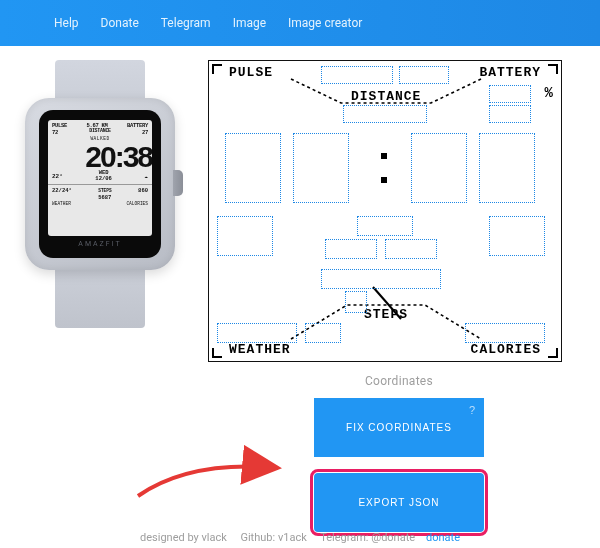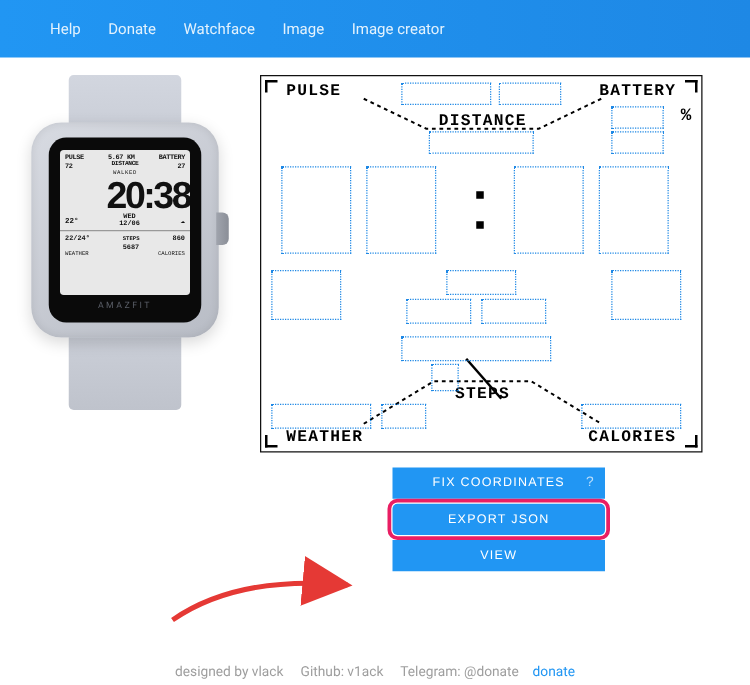--- a/index.html
+++ b/index.html
@@ -27,21 +27,21 @@
     gap: 8px;
   }
   .logo-icon {
     width: 26px; height: 26px;
     background: #fff;
     border-radius: 50%;
     display: flex; align-items: center; justify-content: center;
   }
   .logo-icon svg { width: 14px; height: 18px; }
   .app-title { font-size: 17px; font-weight: 400; letter-spacing: .3px; }
-  .nav { display: flex; gap: 22px; margin-left: 26px; }
+  .nav { display: flex; gap: 22px; margin-left: 40px; }
   .nav-item { font-size: 12px; color: #e3f2fd; cursor: pointer; }
 
   
   .main {
     display: flex;
     padding: 14px 10px 0 10px;
     gap: 10px;
   }
 
   
@@ -157,26 +157,26 @@
   
   .btn-area {
     width: 180px;
     margin: 12px auto 0 auto;
     text-align: center;
   }
   .coord-label { font-size:12px; color:#9e9e9e; margin: 6px 0 10px 0; letter-spacing:.3px; }
   .btn {
     display:block;
     width: 170px;
-    margin: 0 auto 4px auto;
+    margin: 0 auto 16px auto;
     background:#2196f3;
     color:#fff;
     font-size:10px;
     letter-spacing:1px;
-    padding: 7px 0;
+    padding: 24px 0;
     border:none;
     cursor:pointer;
     position:relative;
   }
   .btn.help::after {
     content:'?';
     position:absolute; right:8px; top:6px;
     color:#bbdefb;
     font-size:11px;
   }
@@ -204,21 +204,21 @@
   }
   .footer a { color:#2196f3; text-decoration:none; }
 </style>
 </head>
 <body>
 
 <div class="header">
   <div class="nav">
     <div class="nav-item">Help</div>
     <div class="nav-item">Donate</div>
-    <div class="nav-item">Watchface</div>
+    <div class="nav-item">Telegram</div>
     <div class="nav-item">Image</div>
     <div class="nav-item">Image creator</div>
   </div>
 </div>
 
 <div class="main">
 
   <div class="watch-col">
     <div class="watch">
       <div class="strap-top"></div>
@@ -305,20 +305,21 @@
 
       <div class="sel" style="top:262px;left:8px;width:80px;height:20px"></div>
       <div class="sel" style="top:262px;left:96px;width:36px;height:20px"></div>
       <div class="sel" style="top:262px;left:256px;width:80px;height:20px"></div>
 
       <div class="blk" style="top:92px;left:172px;width:6px;height:6px"></div>
       <div class="blk" style="top:116px;left:172px;width:6px;height:6px"></div>
     </div>
 
     <div class="btn-area">
+      <div class="coord-label">Coordinates</div>
       <button class="btn help">FIX COORDINATES</button>
       <button class="btn highlighted">EXPORT JSON</button>
       <button class="btn">VIEW</button>
     </div>
   </div>
 </div>
 
 <svg class="arrow" width="160" height="80">
   <defs>
     <marker id="ah" markerWidth="12" markerHeight="12" refX="9" refY="5" orient="auto">

